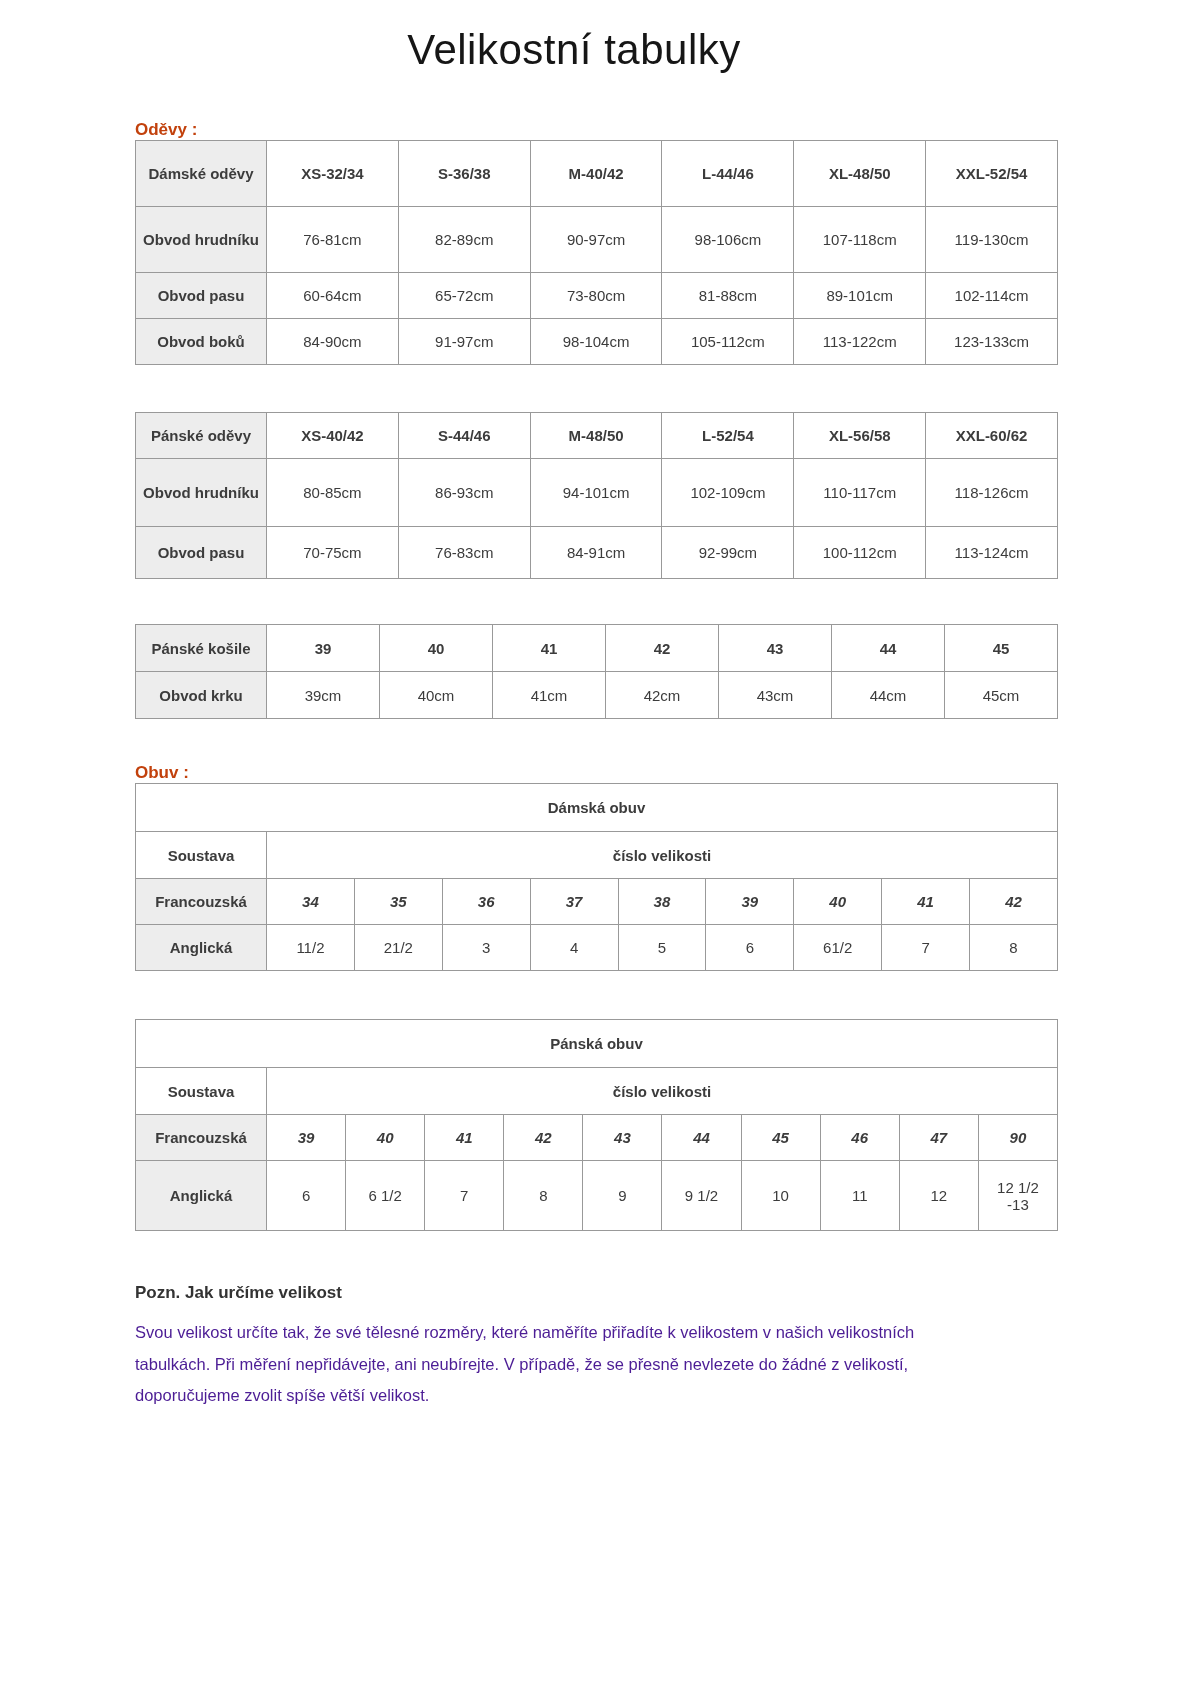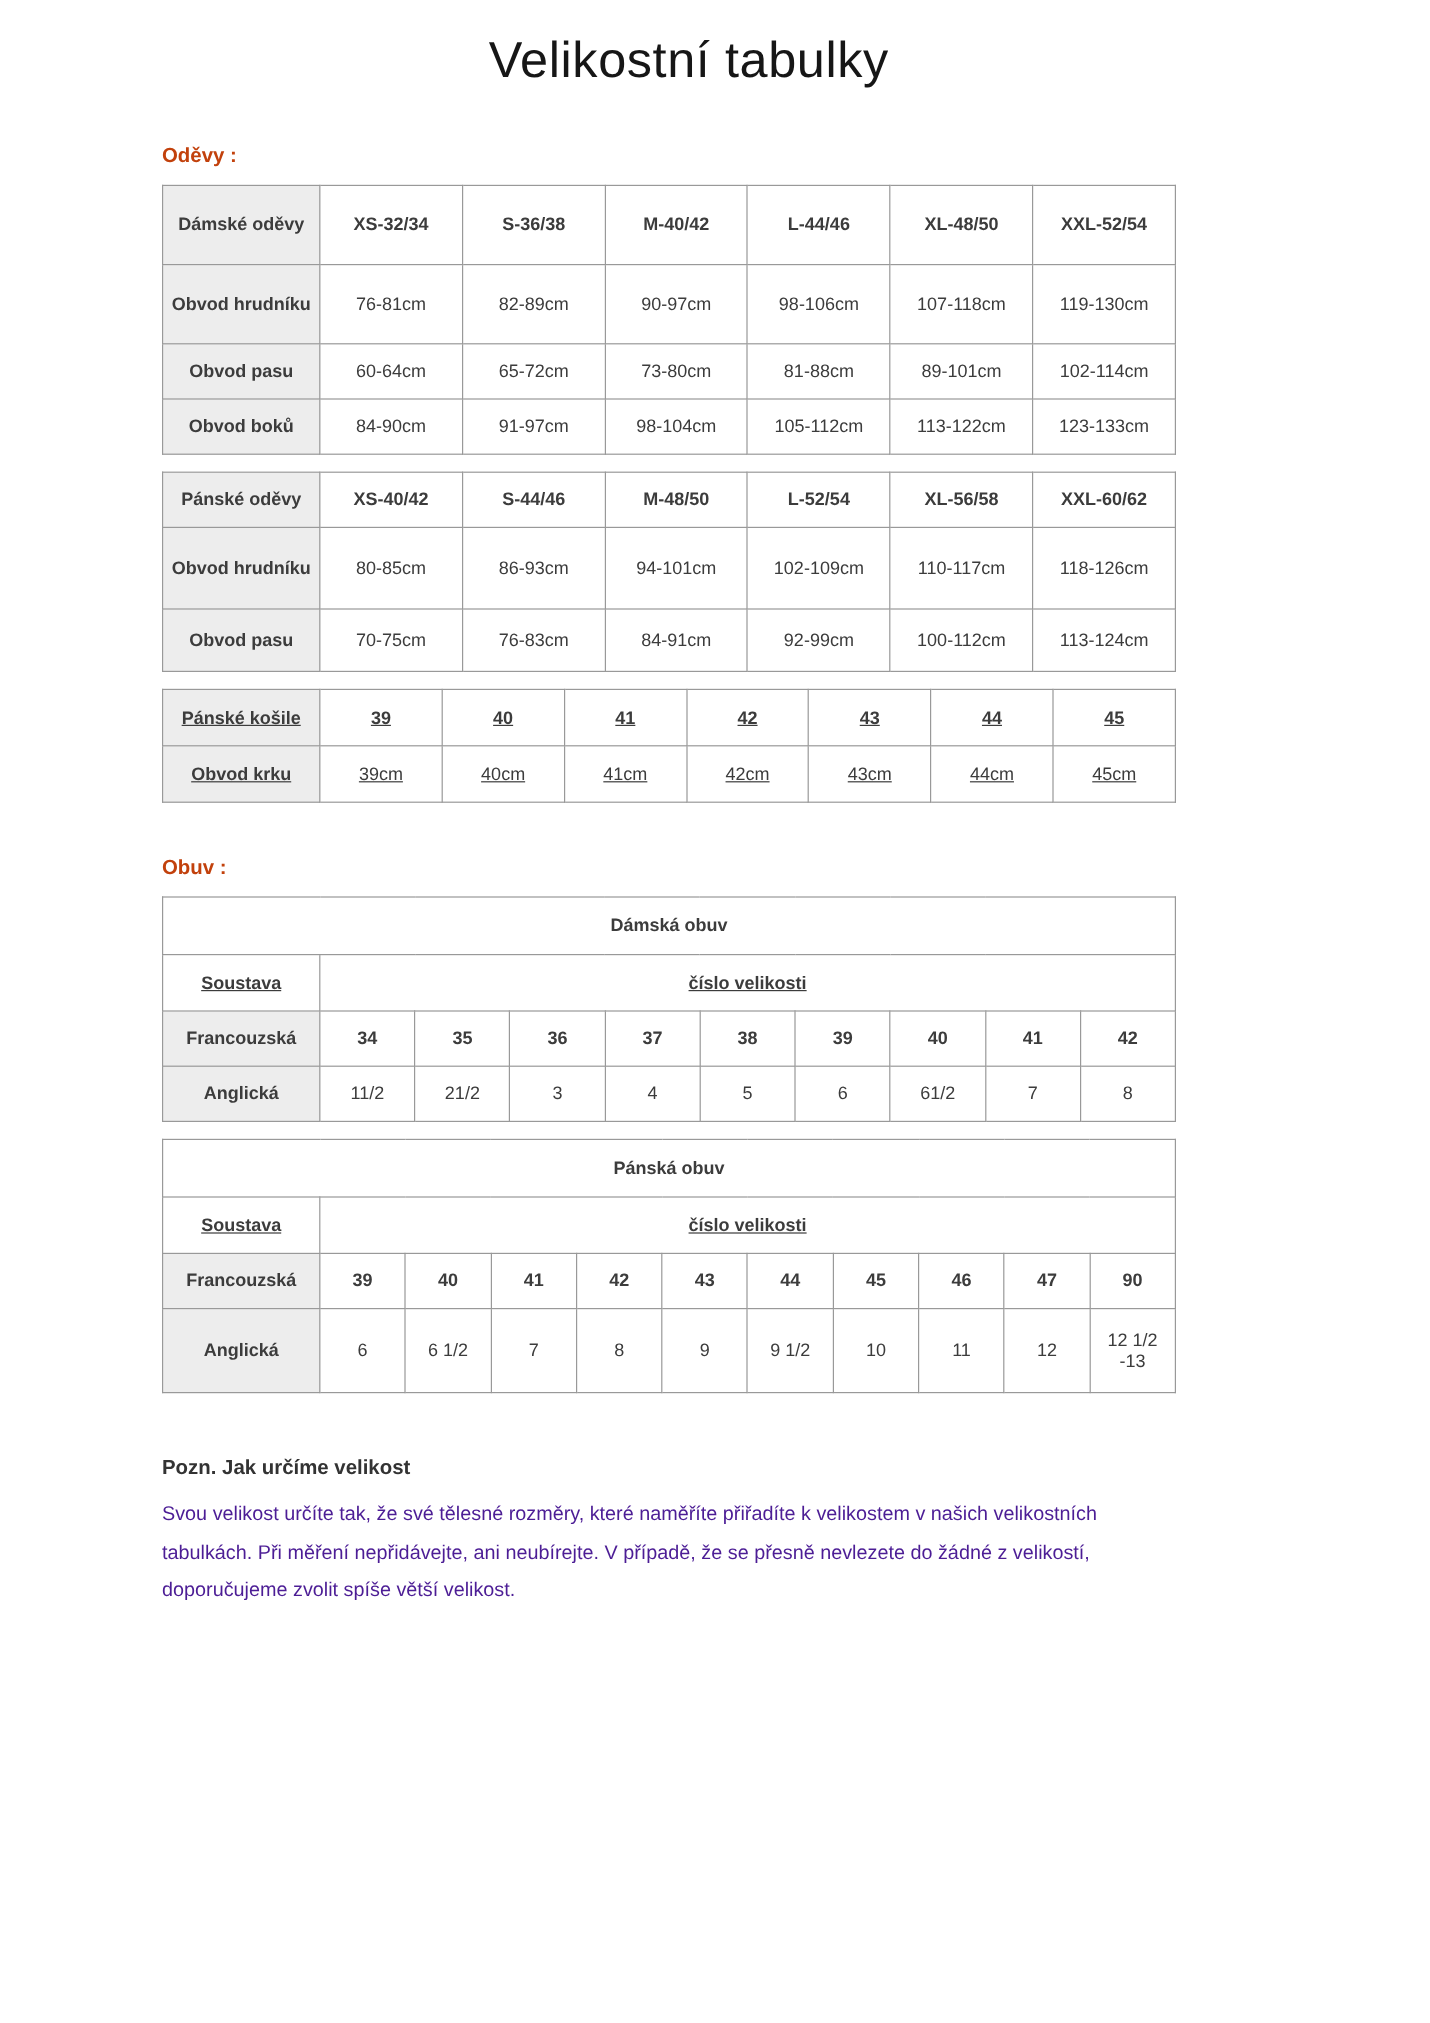--- a/index.html
+++ b/index.html
@@ -19,40 +19,39 @@
     padding-top: 26px; letter-spacing: 0.5px;
   }
 
   .section-heading {
     font-size: 17px; font-weight: 700; color: #c2410c;
     margin-top: 44px;
   }
   .section-heading.first { margin-top: 46px; }
 
   table.sz {
-    width: 845px; border-collapse: collapse; table-layout: fixed;
-    margin-top: 14px;
+    width: 923px; border-collapse: collapse; table-layout: fixed;
   }
   table.sz td {
     border: 1px solid #999999;
     text-align: center; vertical-align: middle;
     font-size: 15px; color: #3c3c3c;
     padding: 4px 6px;
     overflow-wrap: break-word;
   }
   td.lbl { background: #ededed; font-weight: 700; }
   td.hdr { font-weight: 700; }
   td.plain { font-weight: 400; }
-  tr.bold-vals td.plain { font-weight: 700; }
+  tr.bold-vals td.plain { font-weight: 700; font-style: italic; }
 
   tr.h66 { height: 66px; }
   tr.h68 { height: 68px; }
   tr.h52 { height: 52px; }
   tr.h48 { height: 48px; }
-  tr.h47 { height: 47px; text-decoration: underline; }
+  tr.h47 { height: 47px; }
   tr.h46 { height: 46px; }
   tr.h70 { height: 70px; }
 
   col.c-label { width: 131px; }
 
   .gap47 { margin-top: 47px; }
   .gap45 { margin-top: 45px; }
   .gap48 { margin-top: 48px; }
 
   .note-line {

